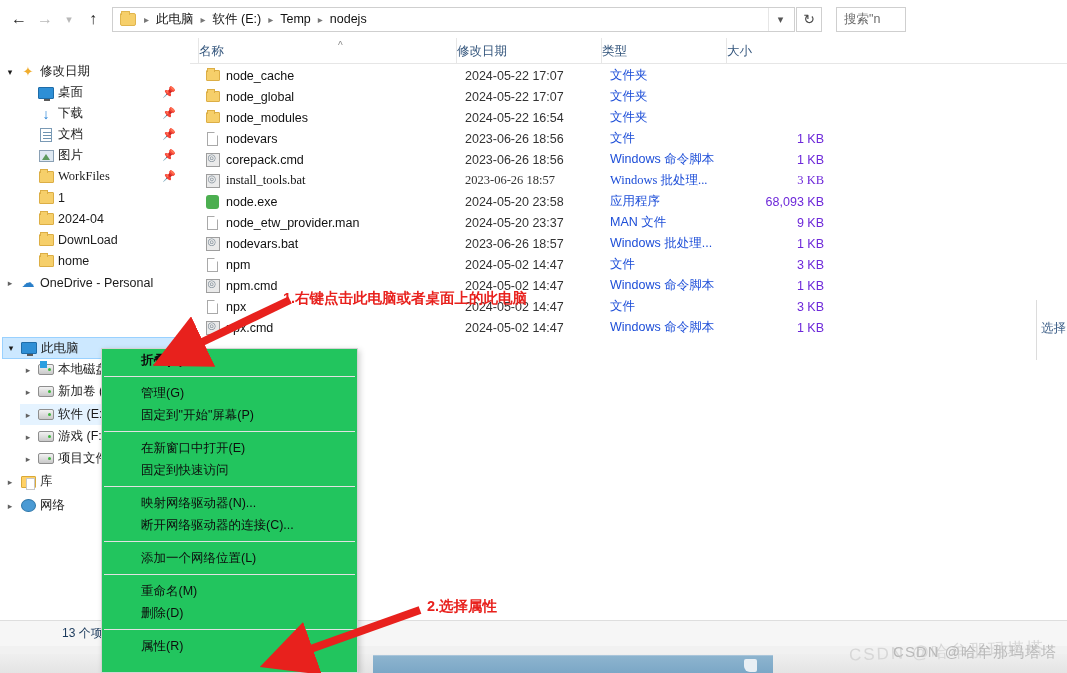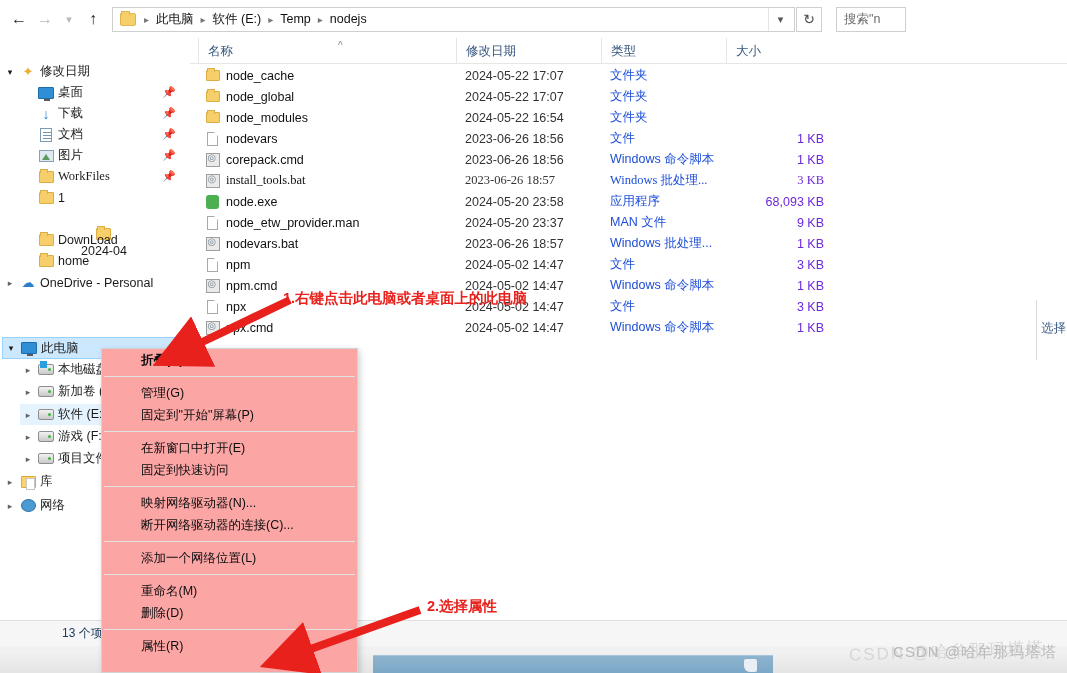--- a/index.html
+++ b/index.html
@@ -94,21 +94,21 @@
   .ico-star { color: #f0ad2e; font-size: 13px; line-height: 1; }
 
   
   .listpane { position: absolute; left: 190px; top: 38px; width: 877px; height: 582px; background: #fff; }
   .col-head {
     position: absolute; left: 0; top: 0; width: 877px; height: 26px;
     border-bottom: 1px solid #e6e6e6; background: #fff;
   }
   .col-head .ch {
     position: absolute; top: 0; height: 26px; display: flex; align-items: center;
-    font-size: 12.5px; color: #33557c; border-left: 1px solid #e6e6e6; padding-left: 9px;
+    font-size: 12.5px; color: #33557c; border-left: 1px solid #e6e6e6; 
   }
   .sort-caret { position: absolute; top: 2px; color: #888; font-size: 10px; }
   .rowarea { position: absolute; left: 0; top: 26px; width: 877px; height: 556px; }
   .frow { position: absolute; left: 0; width: 877px; height: 21px; display: flex; align-items: center; font-size: 12.5px; color: #111; }
   .f-ico { position: absolute; left: 14px; width: 17px; display: flex; align-items: center; justify-content: center; }
   .f-name { position: absolute; left: 36px; white-space: nowrap; }
   .f-date { position: absolute; left: 275px; color: #333; }
   .f-type { position: absolute; left: 420px; color: #1d4ed8; white-space: nowrap; }
   .f-size { position: absolute; left: 568px; width: 66px; text-align: right; color: #6d28d9; }
 
@@ -133,21 +133,21 @@
   .bottombar-inner { position: absolute; left: 0; top: 8px; width: 1067px; height: 19px;
     background: linear-gradient(#efefef,#e4e4e4); }
   .taskband { position: absolute; left: 373px; top: 655px; width: 400px; height: 18px;
     background: linear-gradient(#8db4cf,#7ba7c6); border-top: 1px solid #a9c5da; }
   .taskband .tile { position: absolute; right: 16px; top: 3px; width: 13px; height: 13px;
     background: #e9eff4; border-radius: 2px 2px 2px 6px; }
 
   
   .ctxmenu {
     position: absolute; left: 101px; top: 348px; width: 257px; height: 325px;
-    background: #fca5a5; border: 1px solid #d3d3d3;
+    background: #22c55e; border: 1px solid #d3d3d3;
     box-shadow: 2px 2px 6px rgba(0,0,0,0.18);
   }
   .ctx-item {
     height: 22px; display: flex; align-items: center; font-size: 12.5px; color: #0d0d0d;
     padding-left: 39px; white-space: nowrap; position: relative;
   }
   .ctx-item.bold { font-weight: bold; }
   .ctx-sep { height: 1px; background: #e2e2e2; margin: 5px 2px 5px 2px; }
   .ctx-ico { position: absolute; left: 13px; top: 4px; width: 15px; height: 15px; }
   .svn-ico { width: 15px; height: 14px; background: #e9e9e9; border: 1px solid #9aa6ad; border-radius: 1px; position: relative; }
@@ -256,21 +256,21 @@
           <span class="sb-label">WorkFiles</span>
           <span class="pin">📌</span>
         </div>
         <div class="sb-item" style="position:absolute;left:20px;top:149px;width:166px;">
           <span class="sb-chev"></span>
           <span class="sb-ico">
             <span class="ico-folder"></span>
           </span>
           <span class="sb-label">1</span>
         </div>
-        <div class="sb-item" style="position:absolute;left:20px;top:170px;width:166px;flex-direction:column;">
+        <div class="sb-item" style="position:absolute;left:20px;top:170px;width:166px;">
           <span class="sb-chev"></span>
           <span class="sb-ico">
             <span class="ico-folder"></span>
           </span>
           <span class="sb-label">2024-04</span>
         </div>
         <div class="sb-item" style="position:absolute;left:20px;top:191px;width:166px;">
           <span class="sb-chev"></span>
           <span class="sb-ico">
             <span class="ico-folder"></span>

